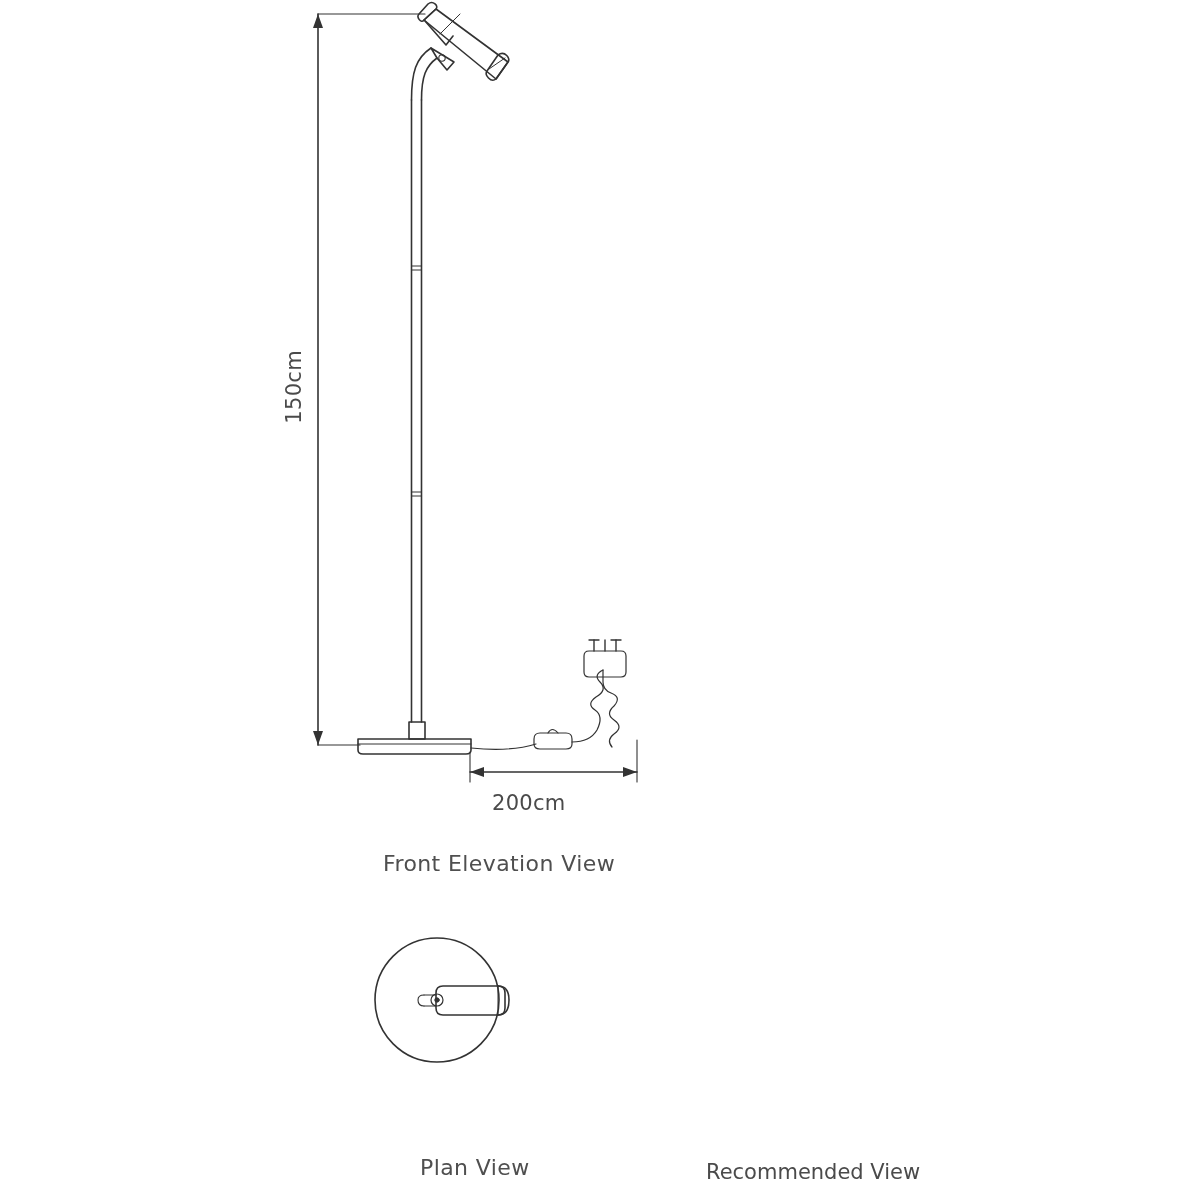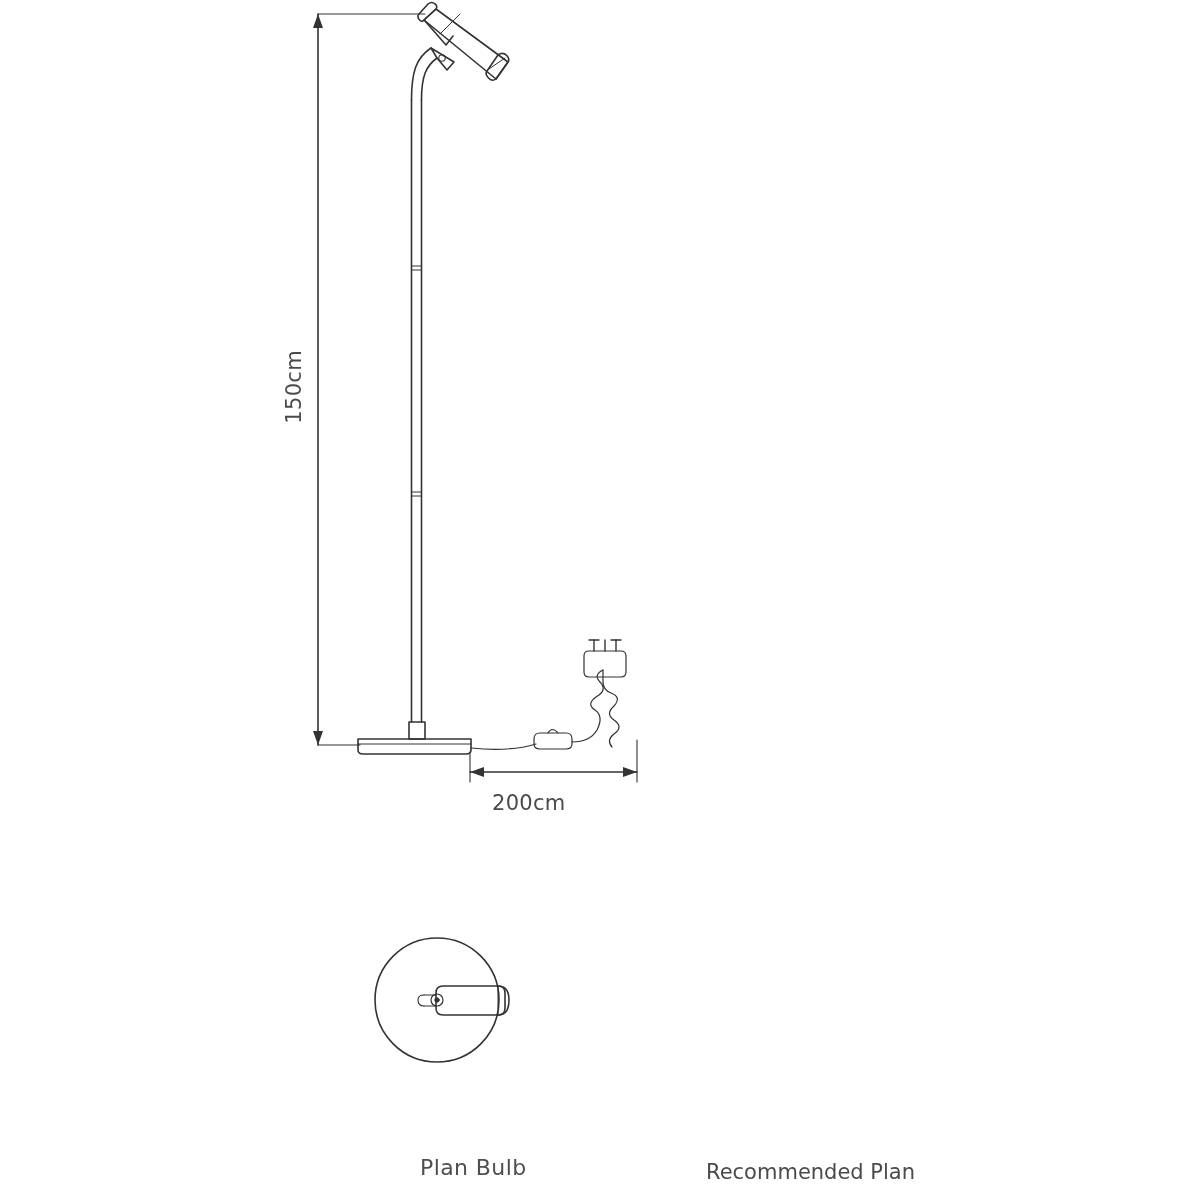--- a/index.html
+++ b/index.html
@@ -179,21 +179,22 @@
 
     </g>
   </svg>
 
   <div class="lbl lbl-dim" id="dim-height-label">
     <span>150cm</span>
   </div>
 
   <div class="lbl lbl-dim" id="dim-width-label">200cm</div>
 
-
-  <div class="lbl lbl-view" id="plan-view-label">Plan Bulb</div>
+  <div class="lbl lbl-view" id="front-view-label">Front Elevation View</div>
+
+  <div class="lbl lbl-view" id="plan-view-label">Plan View</div>
 
   <div class="lbl lbl-note" id="bulb-note">
-    <div>Recommended Plan</div>
+    <div>Recommended View</div>
     
   </div>
 
 </div>
 
 </body></html>

